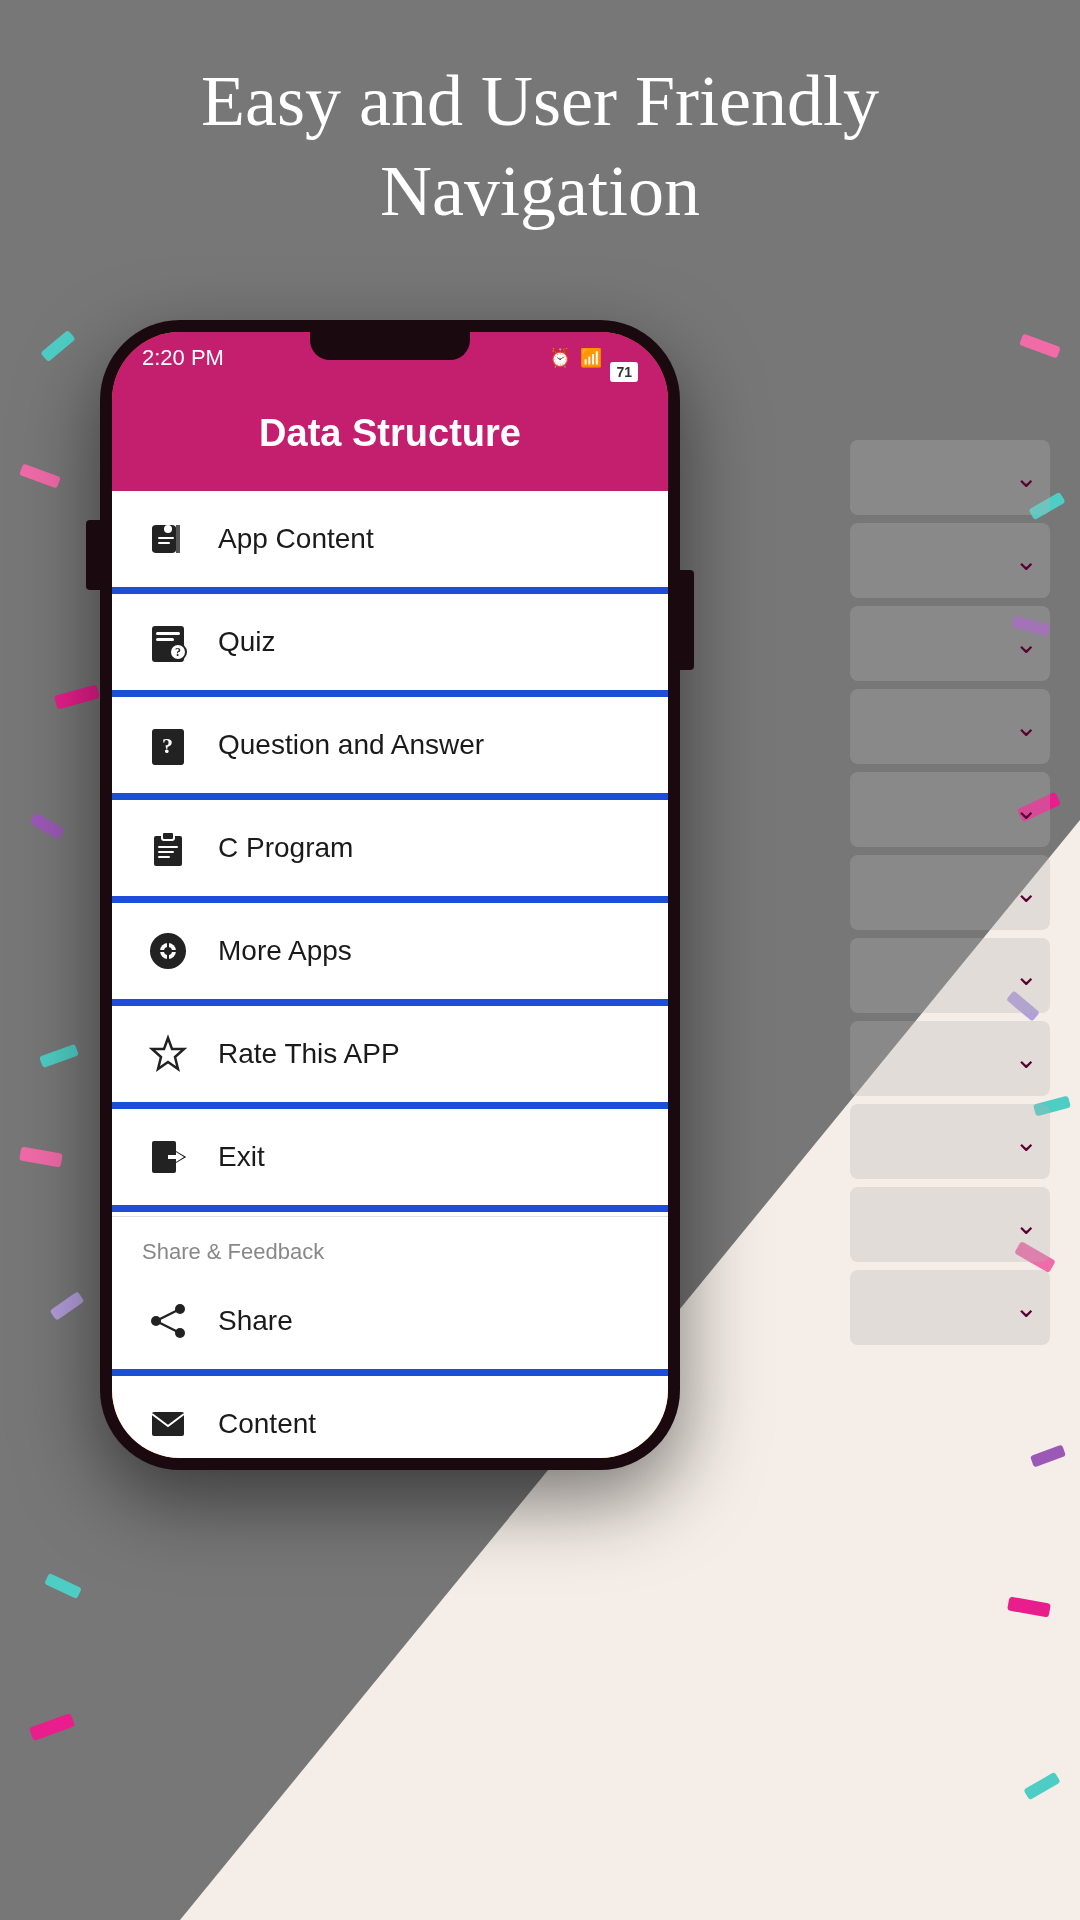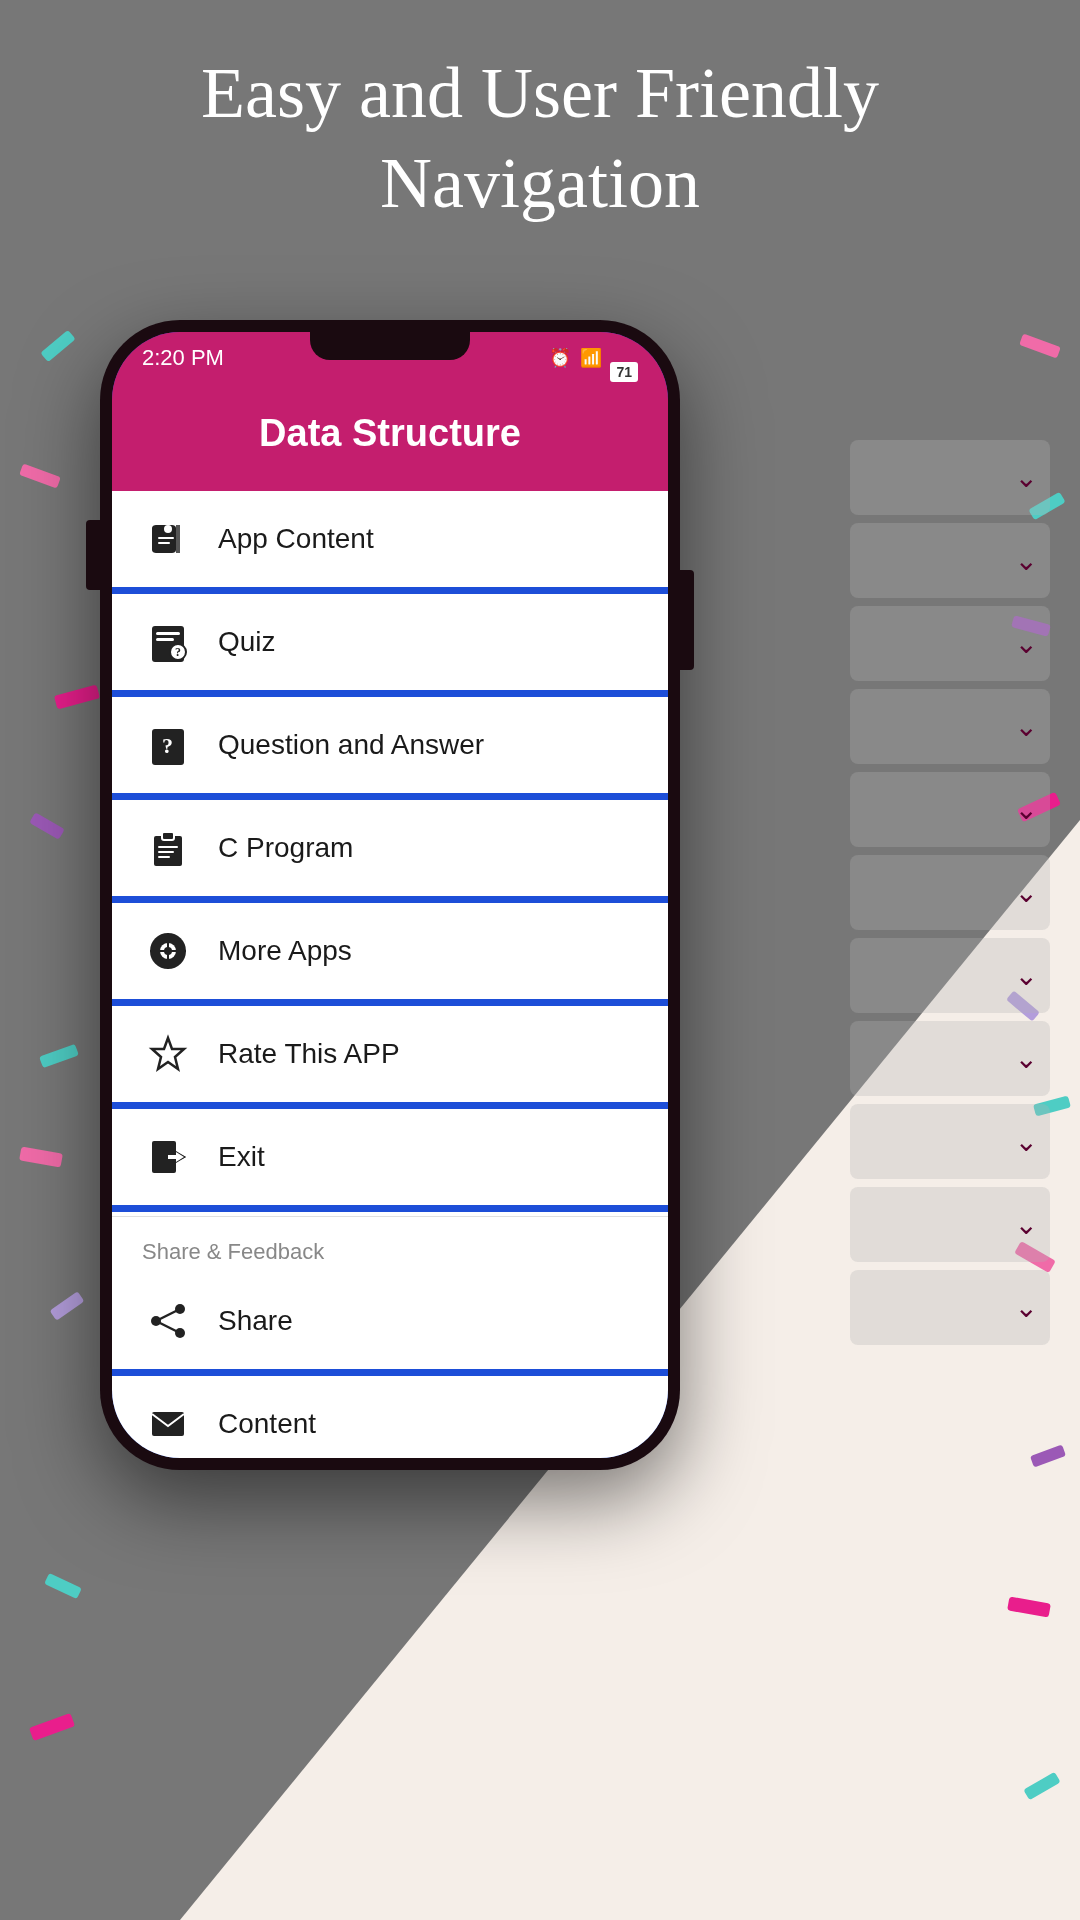--- a/index.html
+++ b/index.html
@@ -27,21 +27,21 @@
       bottom: 0; right: 0;
       width: 0; height: 0;
       border-style: solid;
       border-width: 0 0 1100px 900px;
       border-color: transparent transparent #f5eee8 transparent;
     }
 
     
     .heading {
       position: absolute;
-      top: 48px;
+      top: 56px;
       left: 0; right: 0;
       text-align: center;
       color: white;
       font-size: 72px;
       font-weight: 300;
       line-height: 1.25;
       padding: 0 80px;
       z-index: 10;
     }
 
@@ -91,21 +91,21 @@
       top: 250px;
       width: 14px;
       height: 100px;
       background: #1a0a10;
       border-radius: 0 4px 4px 0;
     }
 
     .phone-inner {
       width: 100%;
       height: 100%;
-      background: #1d4ed8;
+      background: #f97316;
       border-radius: 68px;
       overflow: hidden;
       position: relative;
     }
 
     
     .status-bar {
       background: #c41e6e;
       height: 52px;
       display: flex;

